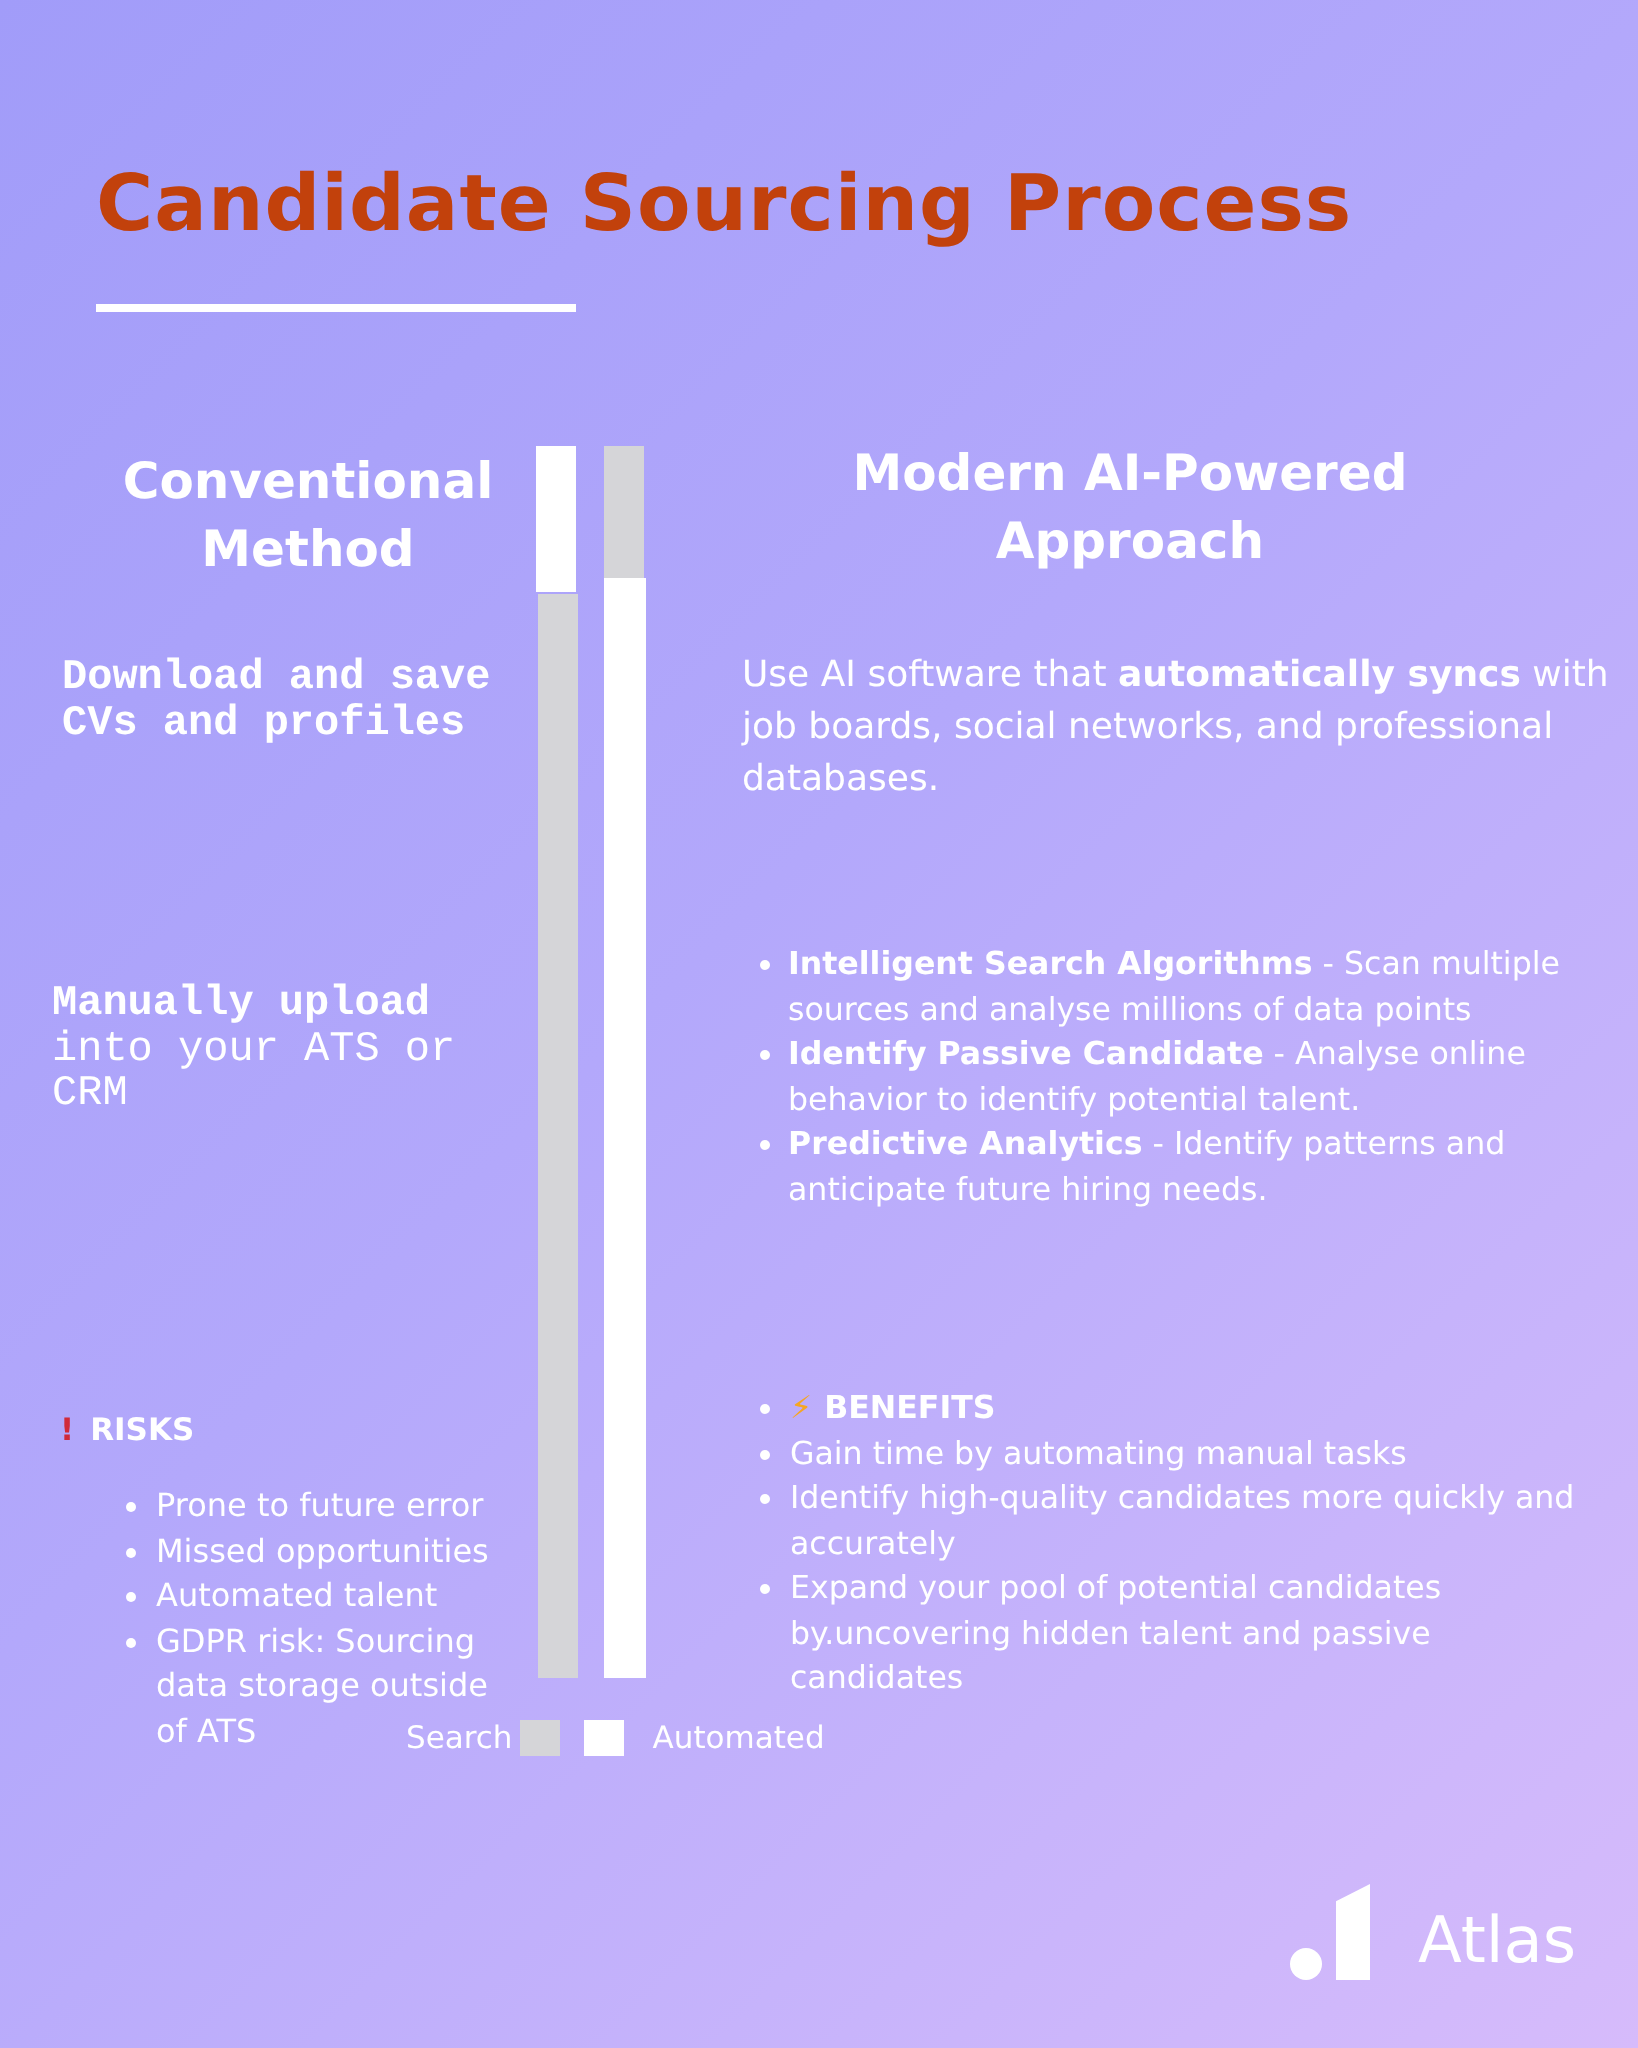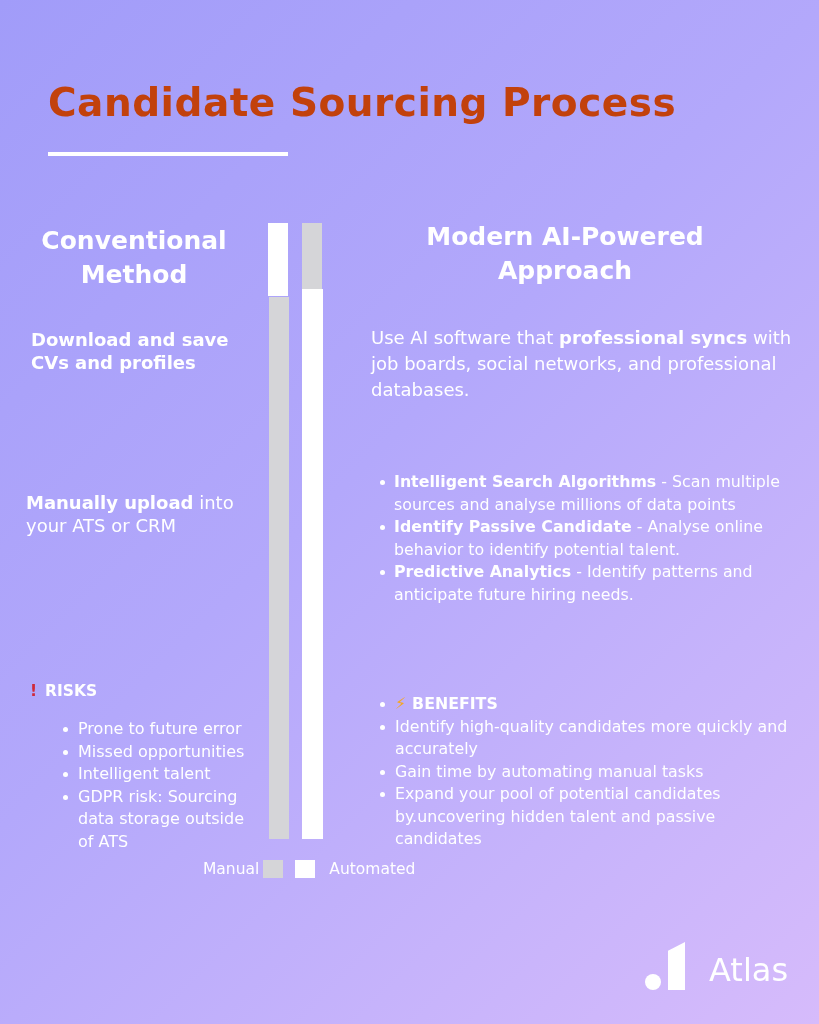--- a/index.html
+++ b/index.html
@@ -11,30 +11,30 @@
     }
     .abs { position: absolute; }
     .title {
       left: 48px; top: 80px; font-size: 39px; font-weight: bold; letter-spacing: 0.5px;
       color: #c2410c; white-space: nowrap;
     }
     .title-rule { left: 48px; top: 152px; width: 240px; height: 4px; background: #fff; }
     .col-head {
       font-size: 25px; font-weight: bold; text-align: center; line-height: 34px;
     }
-    .col-head.left { left: 22px; top: 224px; width: 224px; }
+    .col-head.left { left: 42px; top: 224px; width: 224px; }
     .col-head.right { left: 390px; top: 220px; width: 350px; }
     .bar { background: #d5d5d8; }
     .bar.white { background: #ffffff; }
-    .txt { font-size: 18px; line-height: 22.5px; }
+    .txt { font-size: 21px; line-height: 22.5px; font-family: Liberation Mono, monospace; }
     .txt b { font-weight: bold; }
     .block1 { left: 31px; top: 329px; width: 230px; }
     .block2 { left: 26px; top: 492px; width: 240px; }
     .risks { left: 30px; top: 680px; width: 240px; }
-    .risks .hdr { font-weight: bold; font-size: 15.5px; line-height: 22px; }
+    .risks .hdr { font-weight: bold; font-size: 15.5px; line-height: 22px; margin-top: 24px; }
     .risks .hdr .ex { color: #d02a3a; font-weight: bold; margin-right: 8px; }
     ul { margin: 16px; padding: 0; list-style: none; }
     ul li { position: relative; padding-left: 32px; font-size: 16px; line-height: 22.5px; }
     ul li::before {
       content: ""; position: absolute; left: 17px; top: 9px; width: 5px; height: 5px;
       border-radius: 50%; background: #fff;
     }
     .rblock1 { left: 371px; top: 325px; width: 440px; font-size: 18px; line-height: 26px; }
     .features { left: 356px; top: 455px; width: 440px; }
     .features ul li { padding-left: 22px; font-size: 15.8px; line-height: 22.5px; }
@@ -76,48 +76,48 @@
   <b>Manually upload</b><span> into your ATS or CRM</span>
 </div>
 
 <div class="abs risks">
   <div class="hdr">
     <span class="ex">!</span><span>RISKS</span>
   </div>
   <ul>
     <li>Prone to future error</li>
     <li>Missed opportunities</li>
-    <li>Intelligent talent</li>
+    <li>Automated talent</li>
     <li>GDPR risk: Sourcing data storage outside of ATS</li>
   </ul>
 </div>
 
 <div class="abs rblock1">
-  <span>Use AI software that </span><b>professional syncs</b><span> with job boards, social networks, and professional databases.</span>
+  <span>Use AI software that </span><b>automatically syncs</b><span> with job boards, social networks, and professional databases.</span>
 </div>
 
 <div class="abs features">
   <ul>
     <li><b>Intelligent Search Algorithms</b><span> - Scan multiple sources and analyse millions of data points</span></li>
     <li><b>Identify Passive Candidate</b><span> - Analyse online behavior to identify potential talent.</span></li>
     <li><b>Predictive Analytics</b><span> - Identify patterns and anticipate future hiring needs.</span></li>
   </ul>
 </div>
 
 <div class="abs benefits">
   <ul>
     <li><span class="bolt">⚡</span><b>BENEFITS</b></li>
+    <li>Gain time by automating manual tasks</li>
     <li>Identify high-quality candidates more quickly and accurately</li>
-    <li>Gain time by automating manual tasks</li>
     <li>Expand your pool of potential candidates by.uncovering hidden talent and passive candidates</li>
   </ul>
 </div>
 
 <div class="abs legend">
-  <span>Manual</span>
+  <span>Search</span>
   <span class="sw grey"></span>
   <span class="sw white"></span>
   <span>Automated</span>
 </div>
 
 <div class="abs logo">
   <div class="logo-mark">
     <div class="logo-dot"></div>
     <div class="logo-bar"></div>
   </div>

